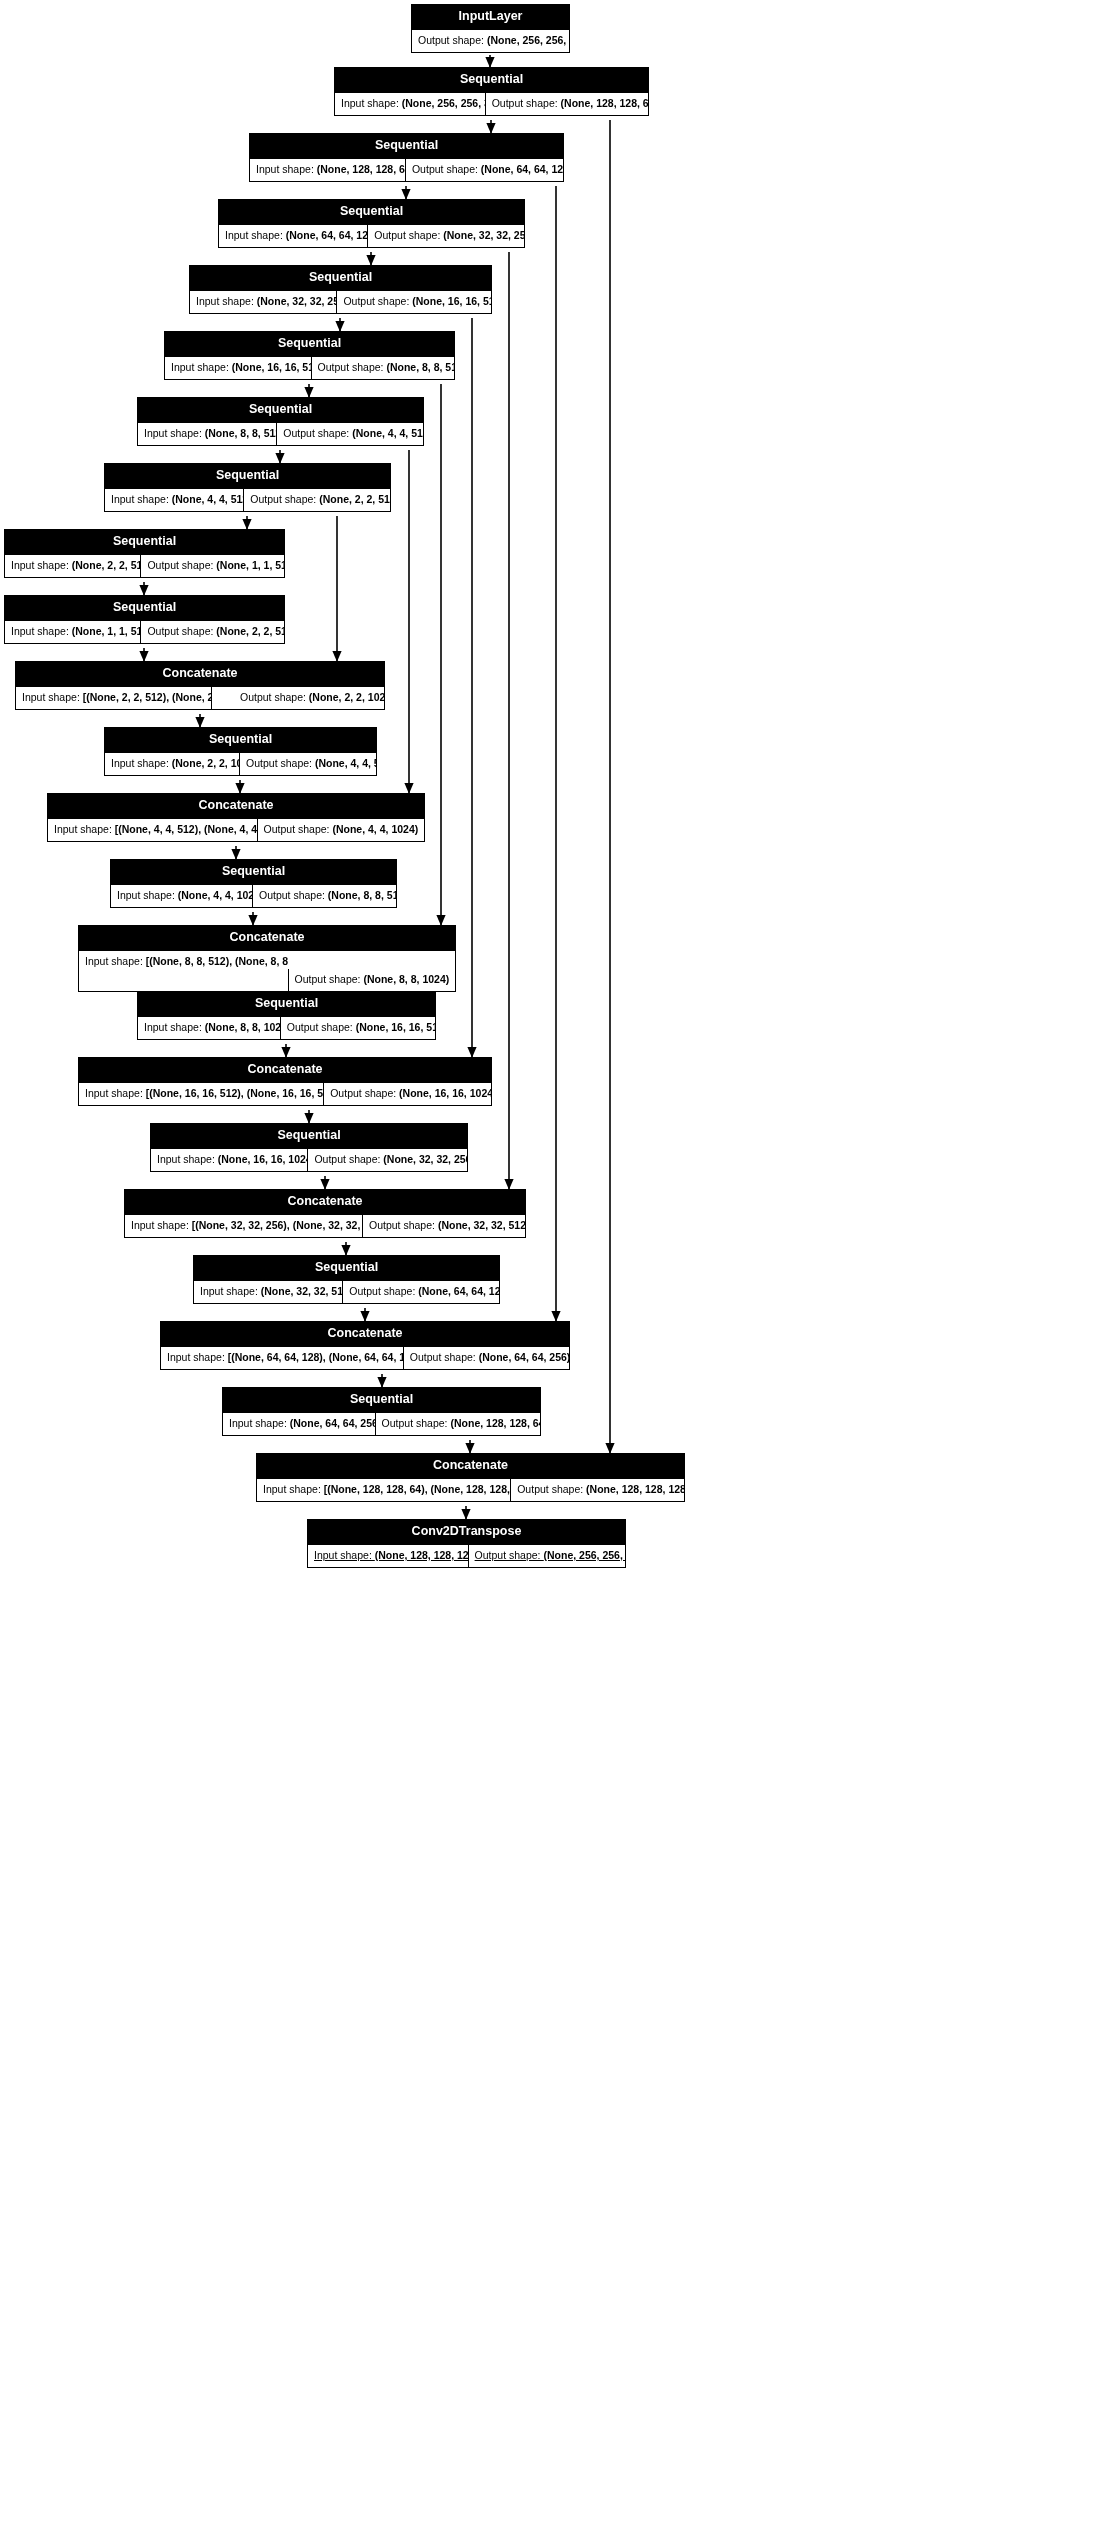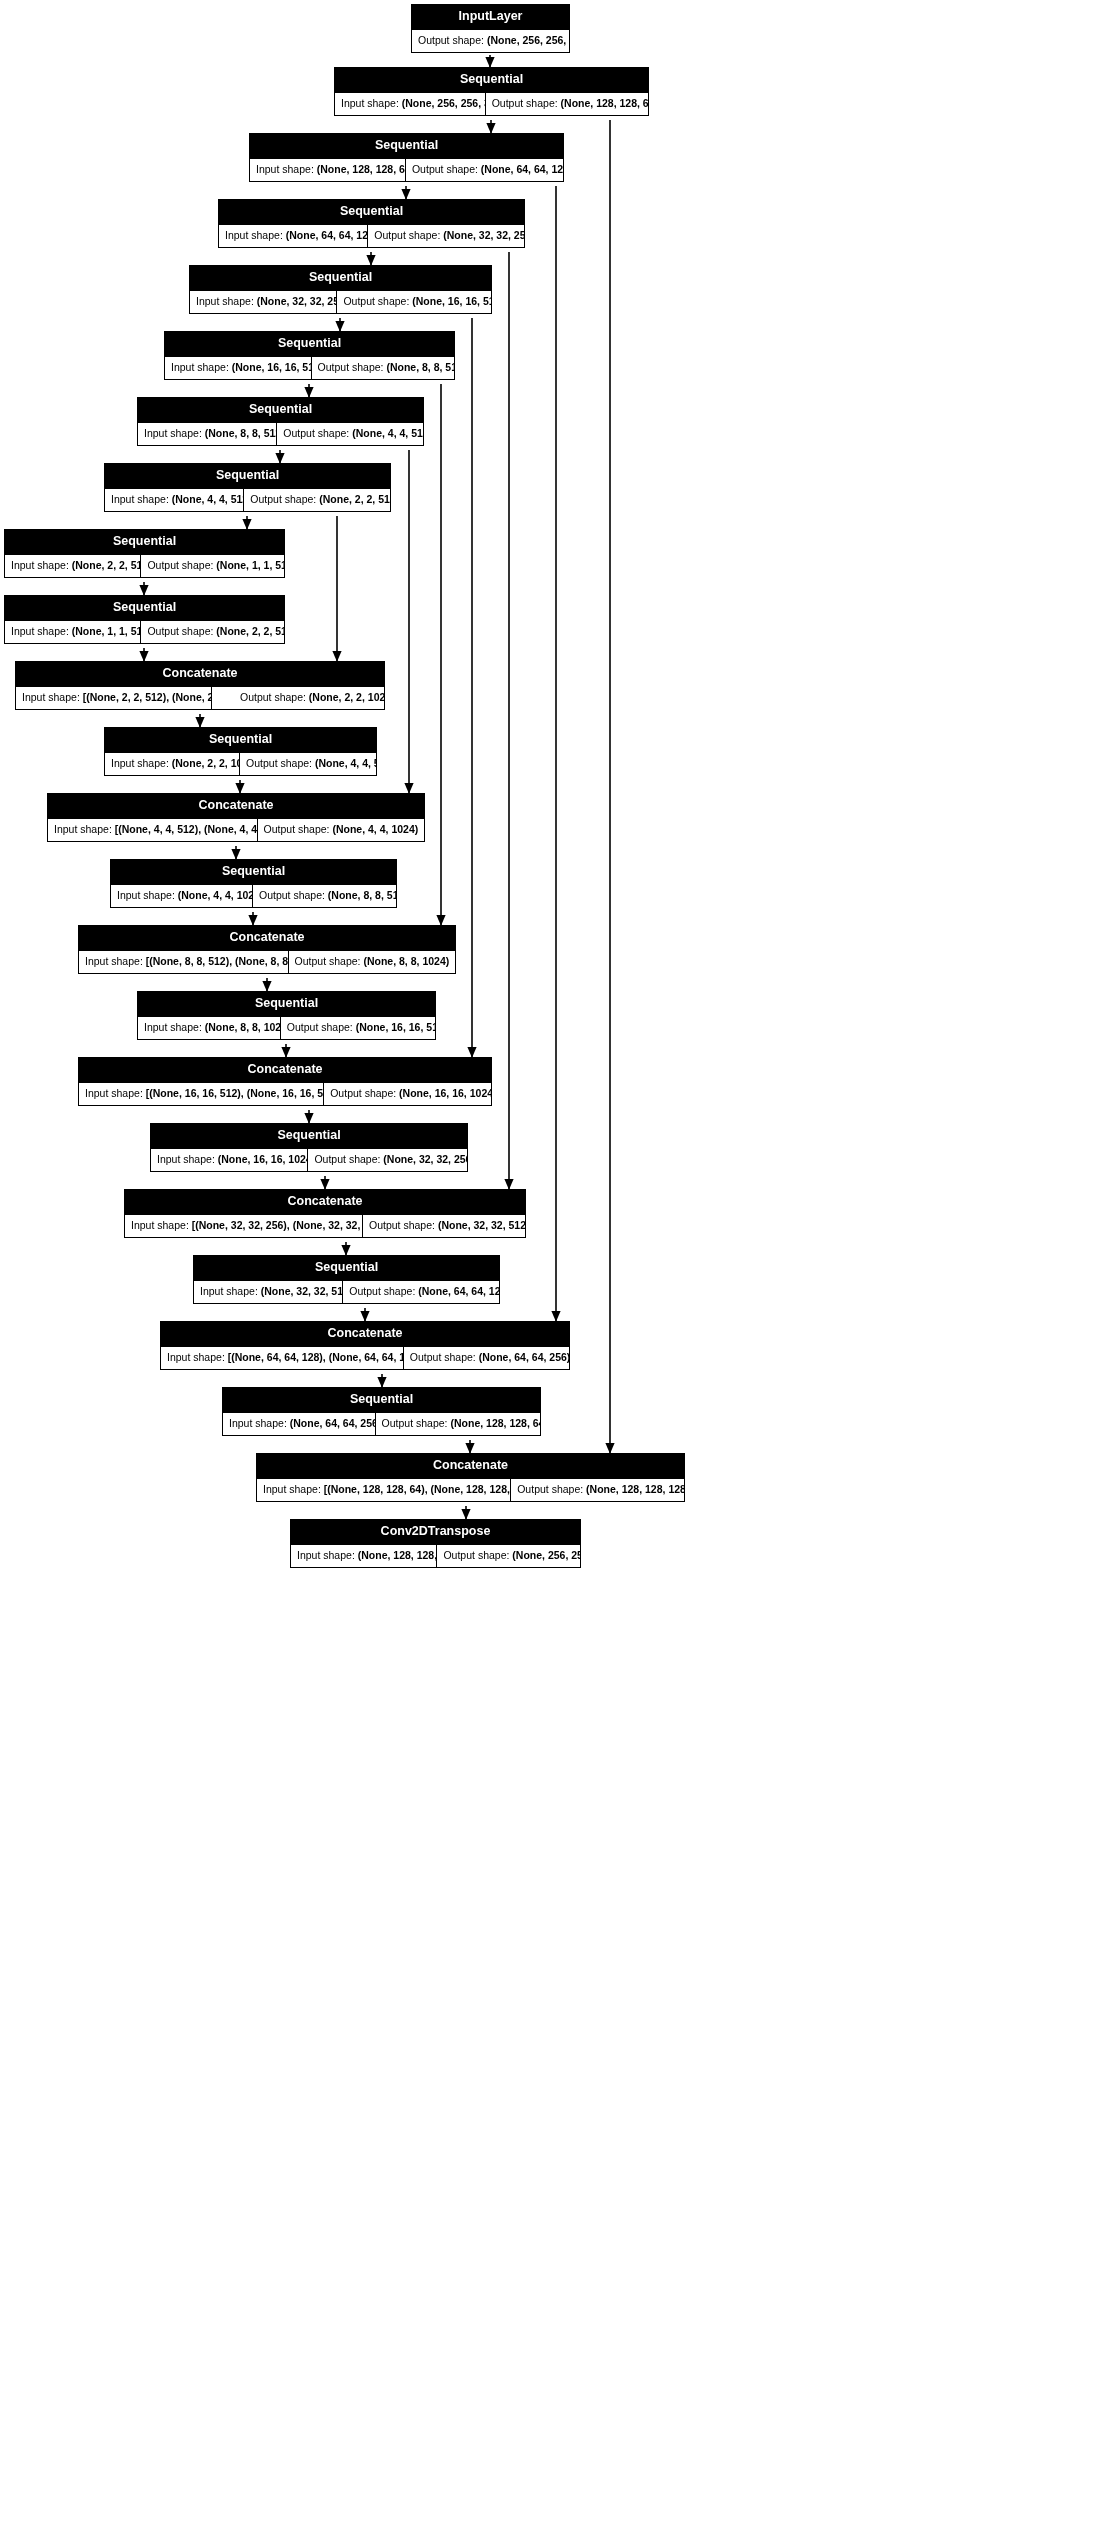--- a/index.html
+++ b/index.html
@@ -221,21 +221,21 @@
     <div class="node-body">
       <div class="node-cell"><span>Input shape: </span><b>(None, 4, 4, 1024)</b></div>
       <div class="node-cell"><span>Output shape: </span><b>(None, 8, 8, 512)</b></div>
     </div>
   </div>
 
   <div class="node" style="left:78px;top:925px;width:378px;">
     <div class="node-title">Concatenate</div>
     <div class="node-body">
       <div class="node-cell" style="flex:1 1 56%;"><span>Input shape: </span><b>[(None, 8, 8, 512), (None, 8, 8, 512)]</b></div>
-      <div class="node-cell" style="flex:1 1 44%;"><span>Output shape: </span><b>(None, 8, 8, 1024)</b></div>
+      <div class="node-cell" style="flex:1 1 44%;margin-top:18px;"><span>Output shape: </span><b>(None, 8, 8, 1024)</b></div>
     </div>
   </div>
 
   <div class="node" style="left:137px;top:991px;width:299px;">
     <div class="node-title">Sequential</div>
     <div class="node-body">
       <div class="node-cell"><span>Input shape: </span><b>(None, 8, 8, 1024)</b></div>
       <div class="node-cell"><span>Output shape: </span><b>(None, 16, 16, 512)</b></div>
     </div>
   </div>
@@ -289,20 +289,20 @@
   </div>
 
   <div class="node" style="left:256px;top:1453px;width:429px;">
     <div class="node-title">Concatenate</div>
     <div class="node-body">
       <div class="node-cell" style="flex:1 1 60%;"><span>Input shape: </span><b>[(None, 128, 128, 64), (None, 128, 128, 64)]</b></div>
       <div class="node-cell" style="flex:1 1 40%;"><span>Output shape: </span><b>(None, 128, 128, 128)</b></div>
     </div>
   </div>
 
-  <div class="node" style="left:290px;top:1519px;width:291px;">
+  <div class="node" style="left:307px;top:1519px;width:319px;text-decoration:underline;">
     <div class="node-title">Conv2DTranspose</div>
     <div class="node-body">
       <div class="node-cell"><span>Input shape: </span><b>(None, 128, 128, 128)</b></div>
       <div class="node-cell"><span>Output shape: </span><b>(None, 256, 256, 3)</b></div>
     </div>
   </div>
 </div>
 
 </body></html>

